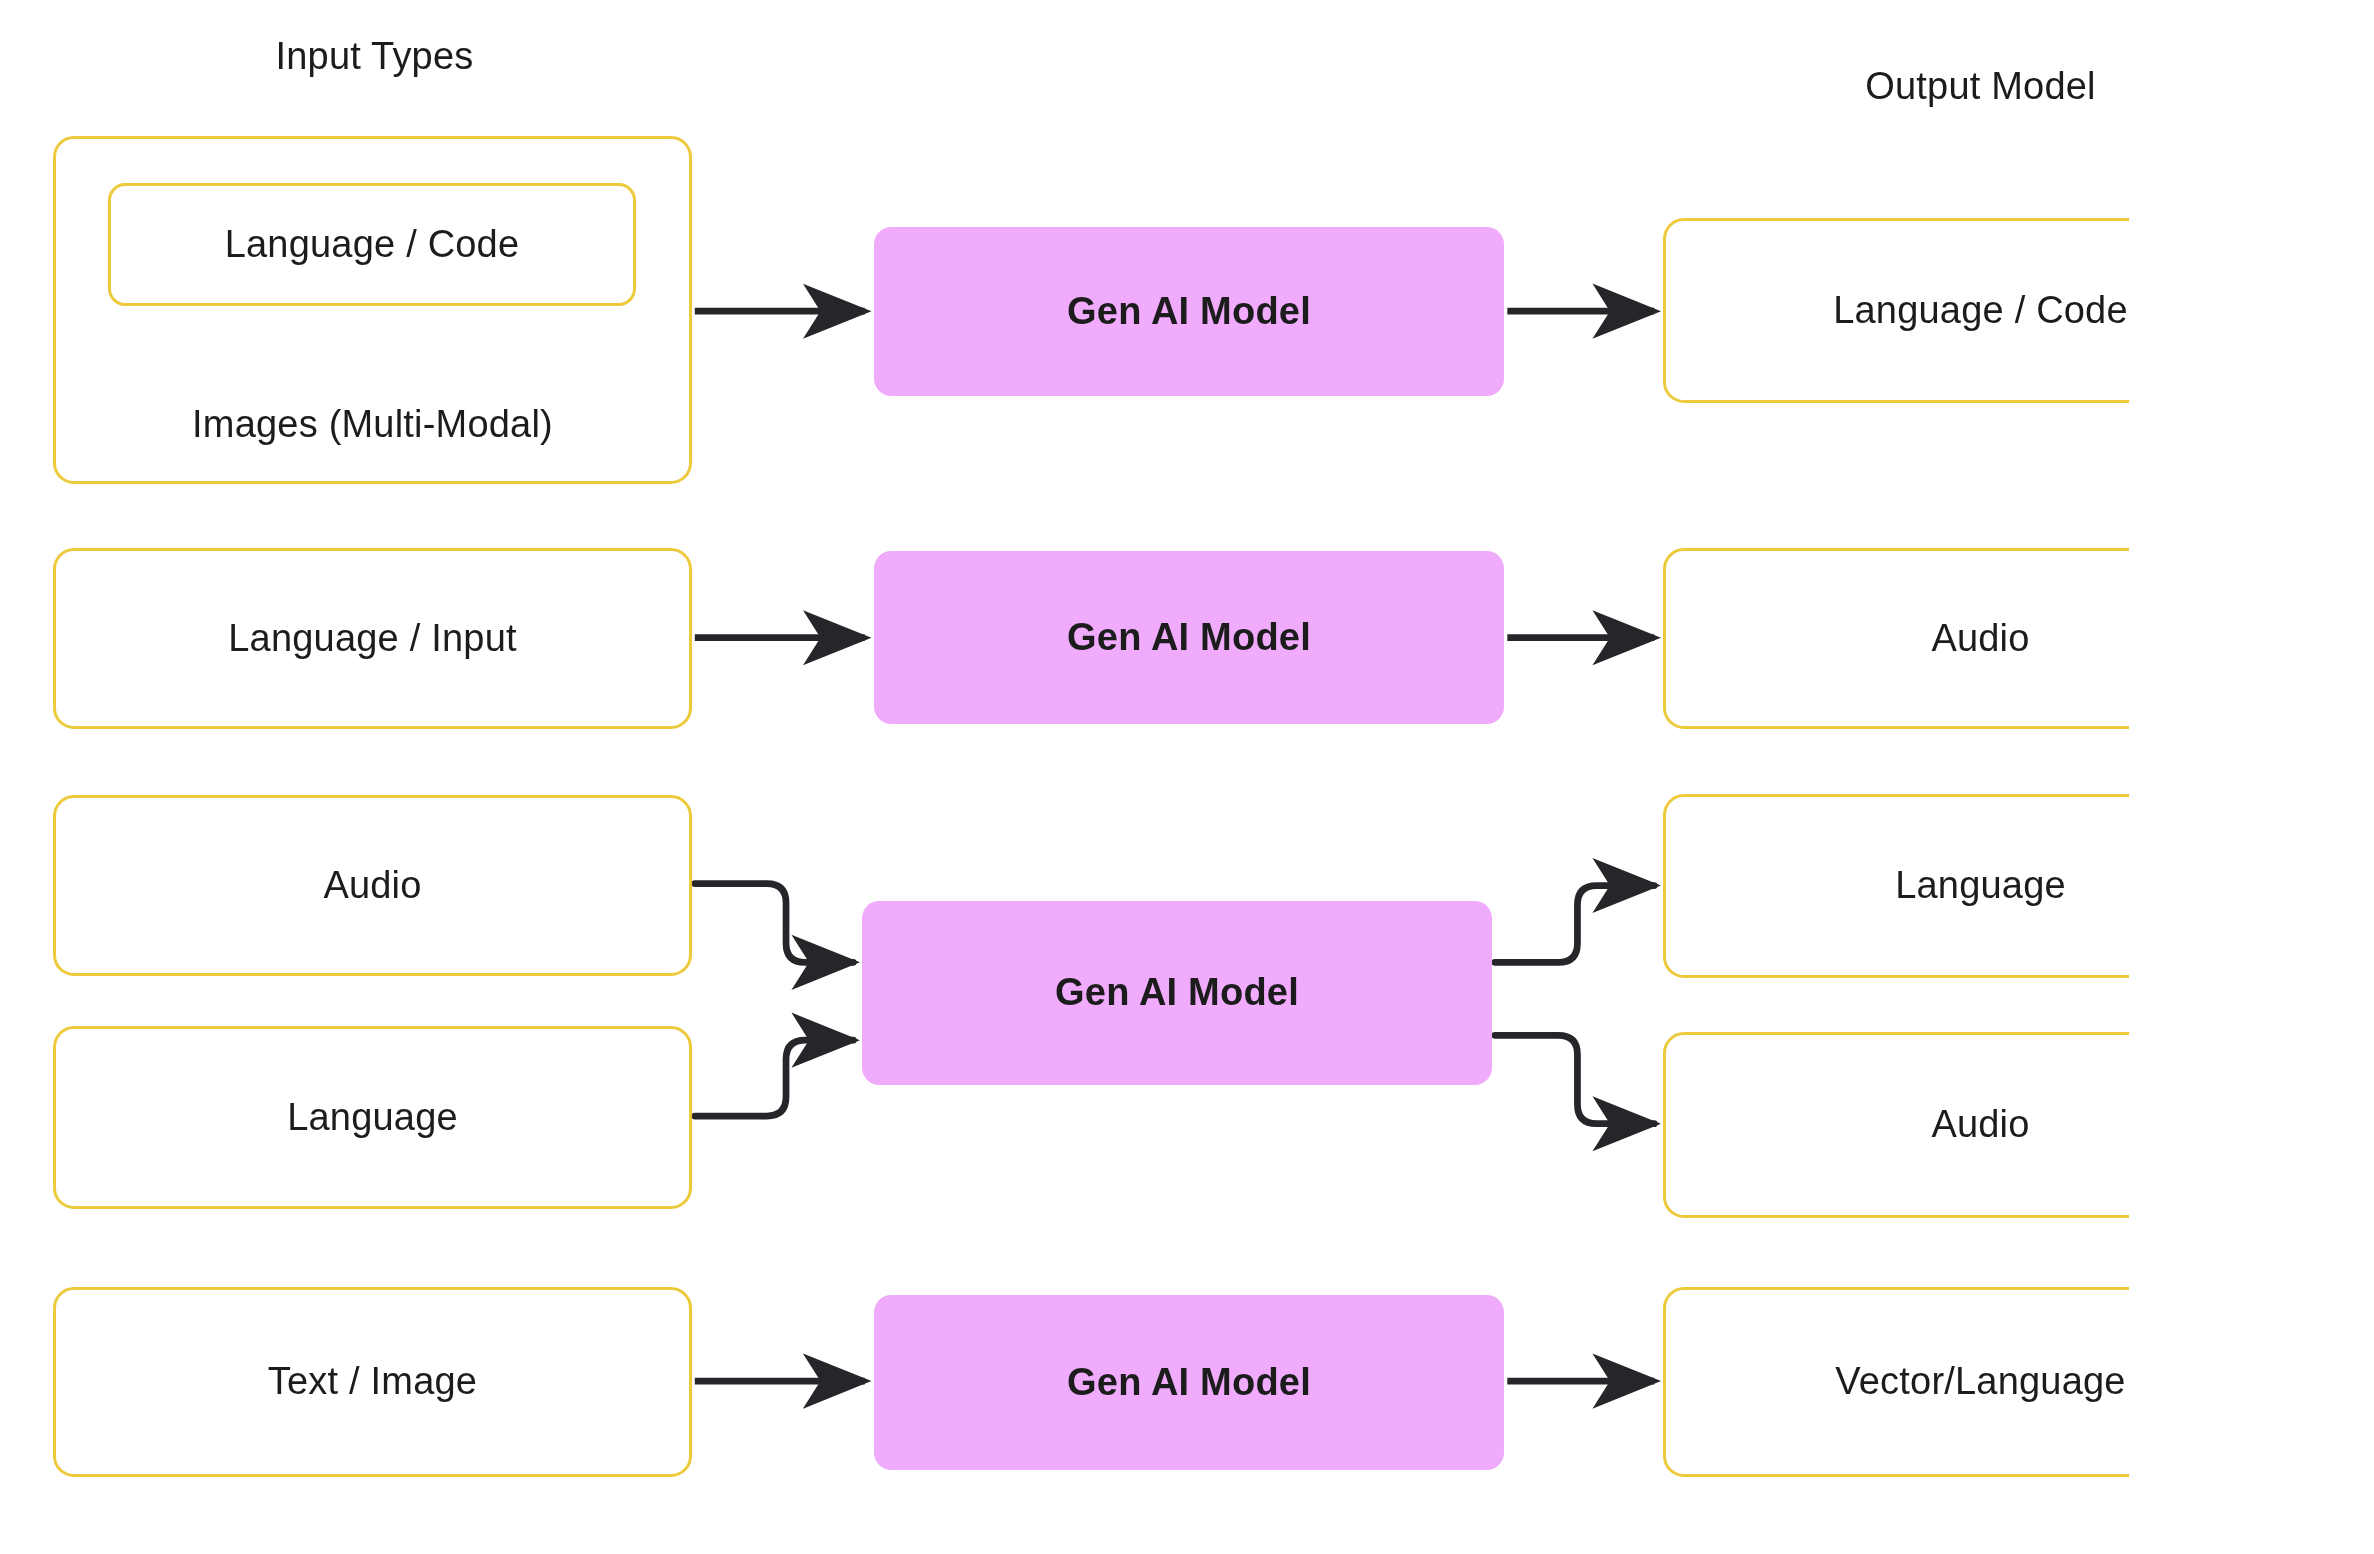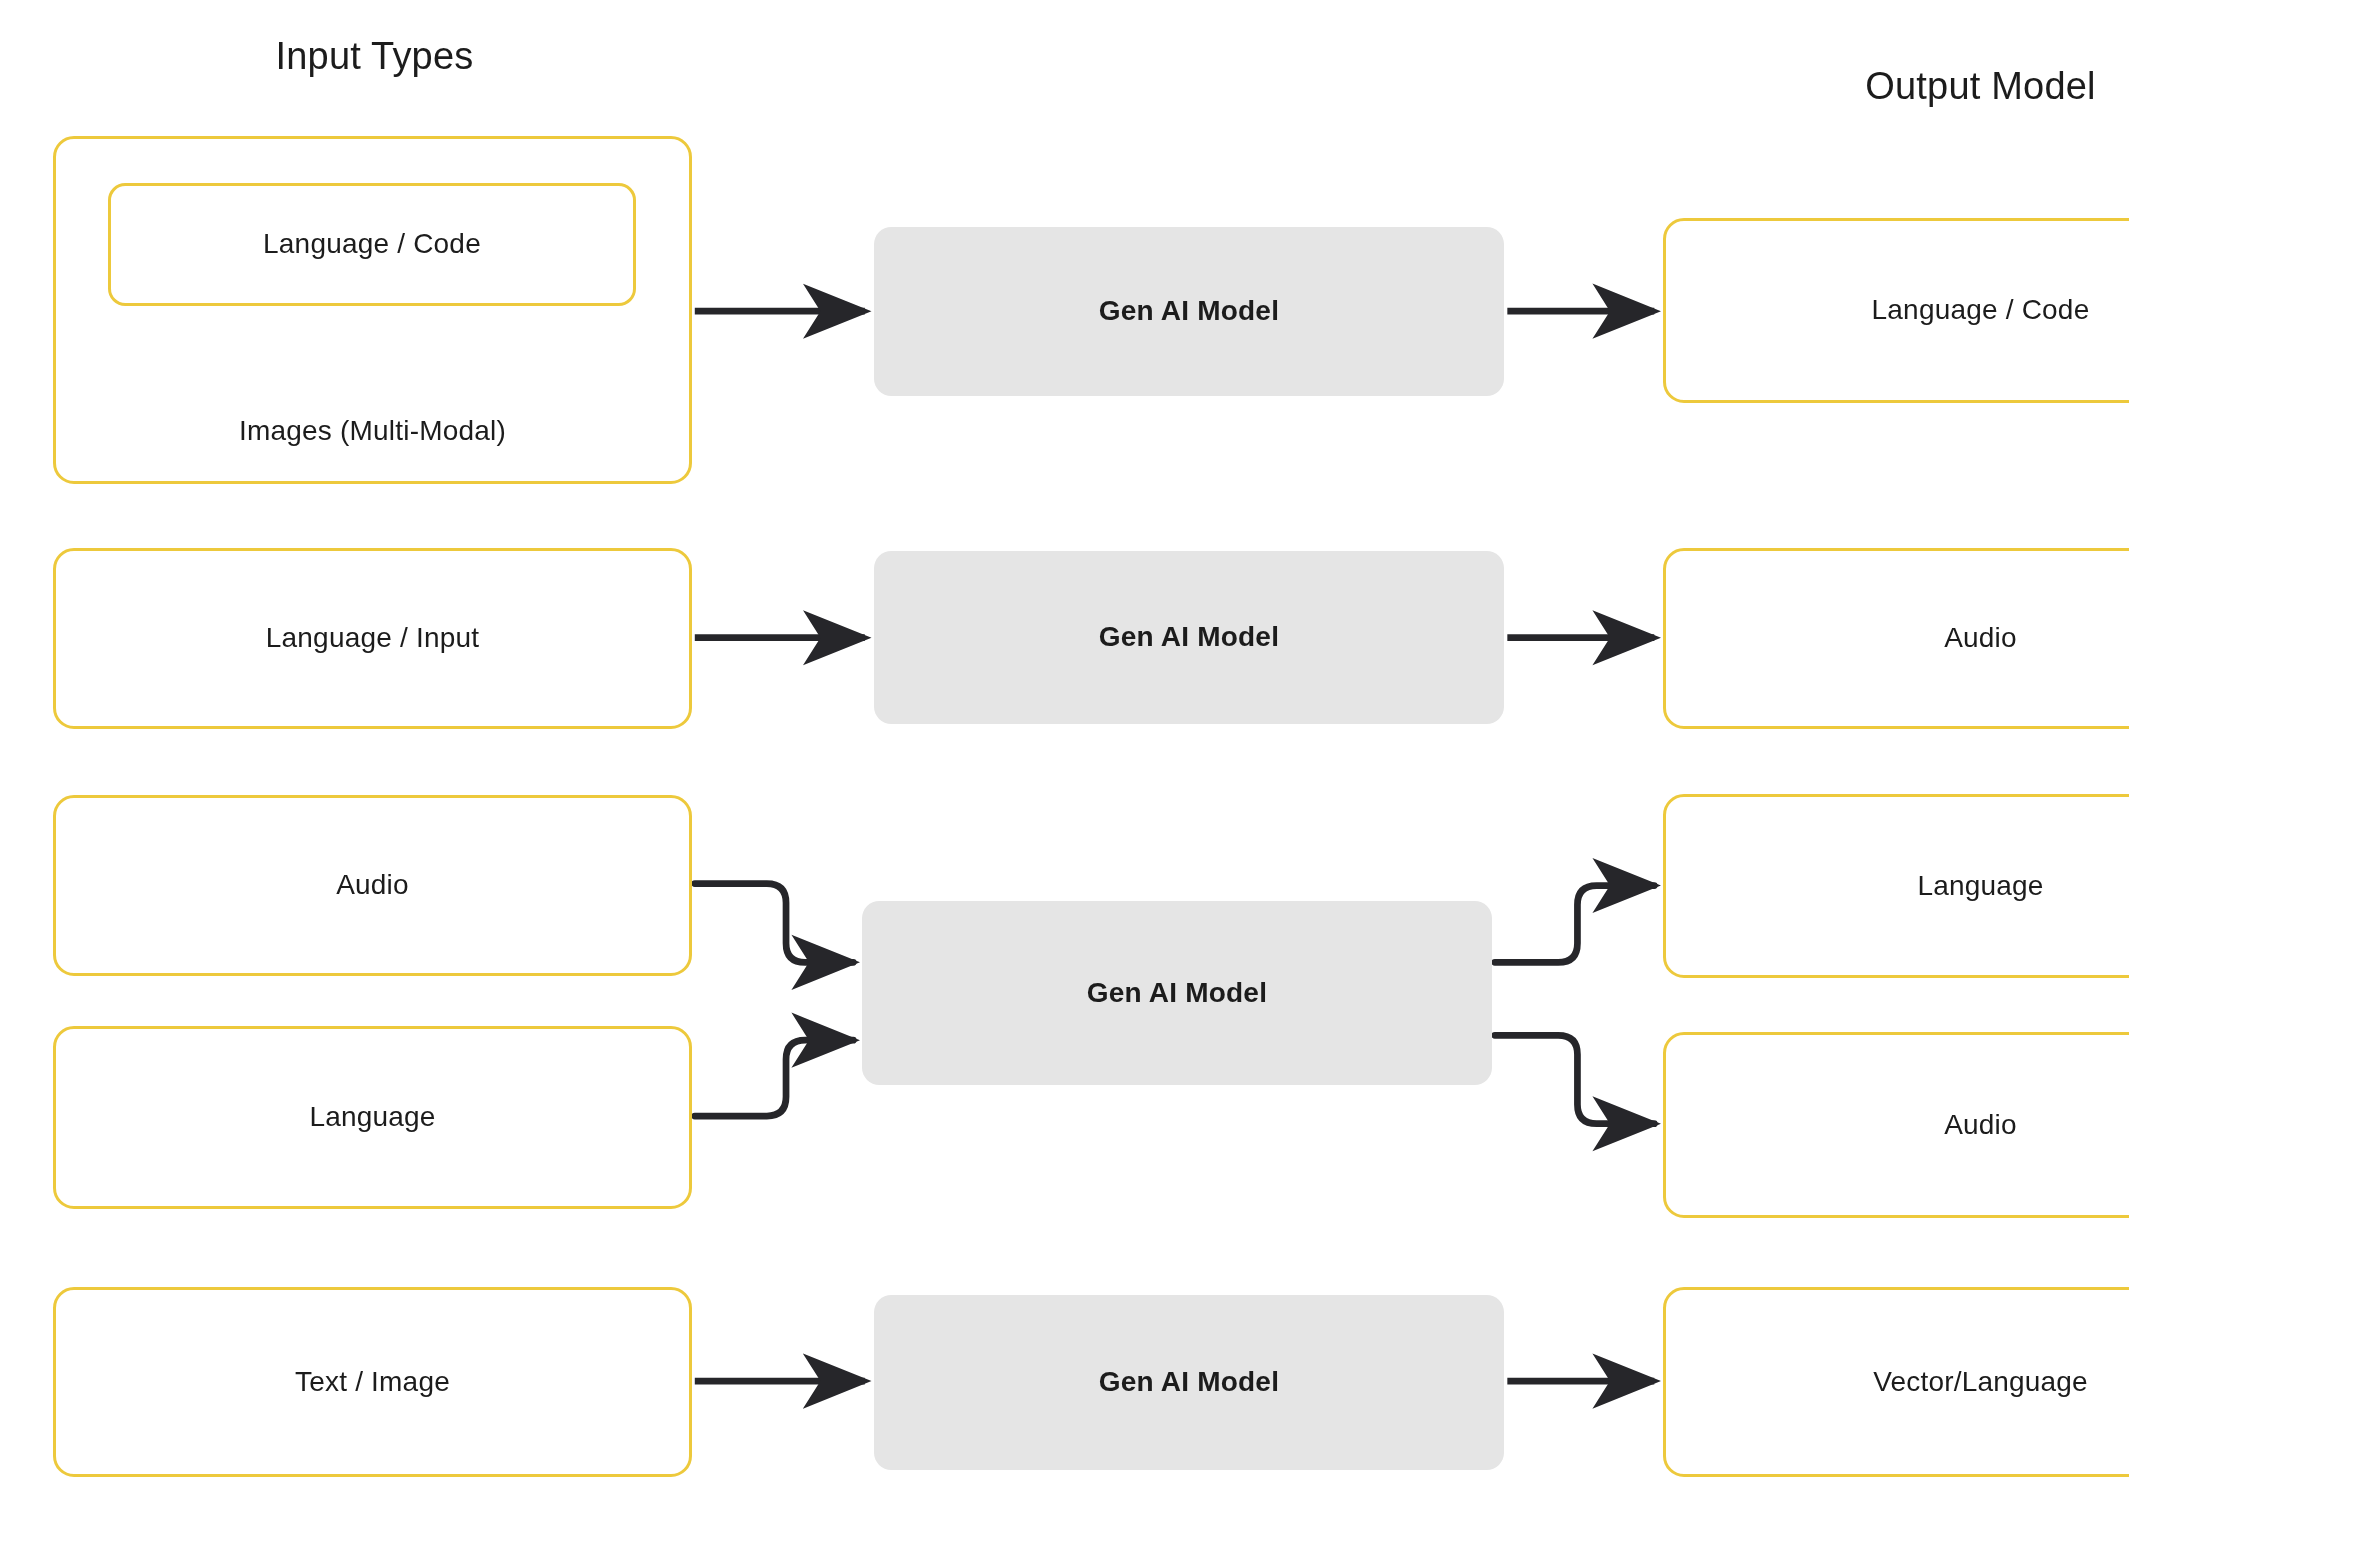--- a/index.html
+++ b/index.html
@@ -30,32 +30,32 @@
   #title-output { left: 1663px; top: 65px; width: 635px; }
 
   .node {
     position: absolute;
     box-sizing: border-box;
     display: flex;
     align-items: center;
     justify-content: center;
     text-align: right;
     color: #1c1c1c;
-    font-size: 28px;
+    font-size: 38px;
     font-weight: 400;
     letter-spacing: 0.2px;
     line-height: 1.15;
   }
   .node.outline {
     background: #ffffff;
     border: 3.8px solid #edc93c;
     border-radius: 21px;
   }
   .node.filled {
-    background: #e5e5e5;
+    background: #f0abfc;
     border: none;
     border-radius: 17.3px;
     font-weight: 700;
   }
   .node.group {
     align-items: flex-end;
     justify-content: center;
     padding-bottom: 34px;
   }
   .node.inner-nested {

